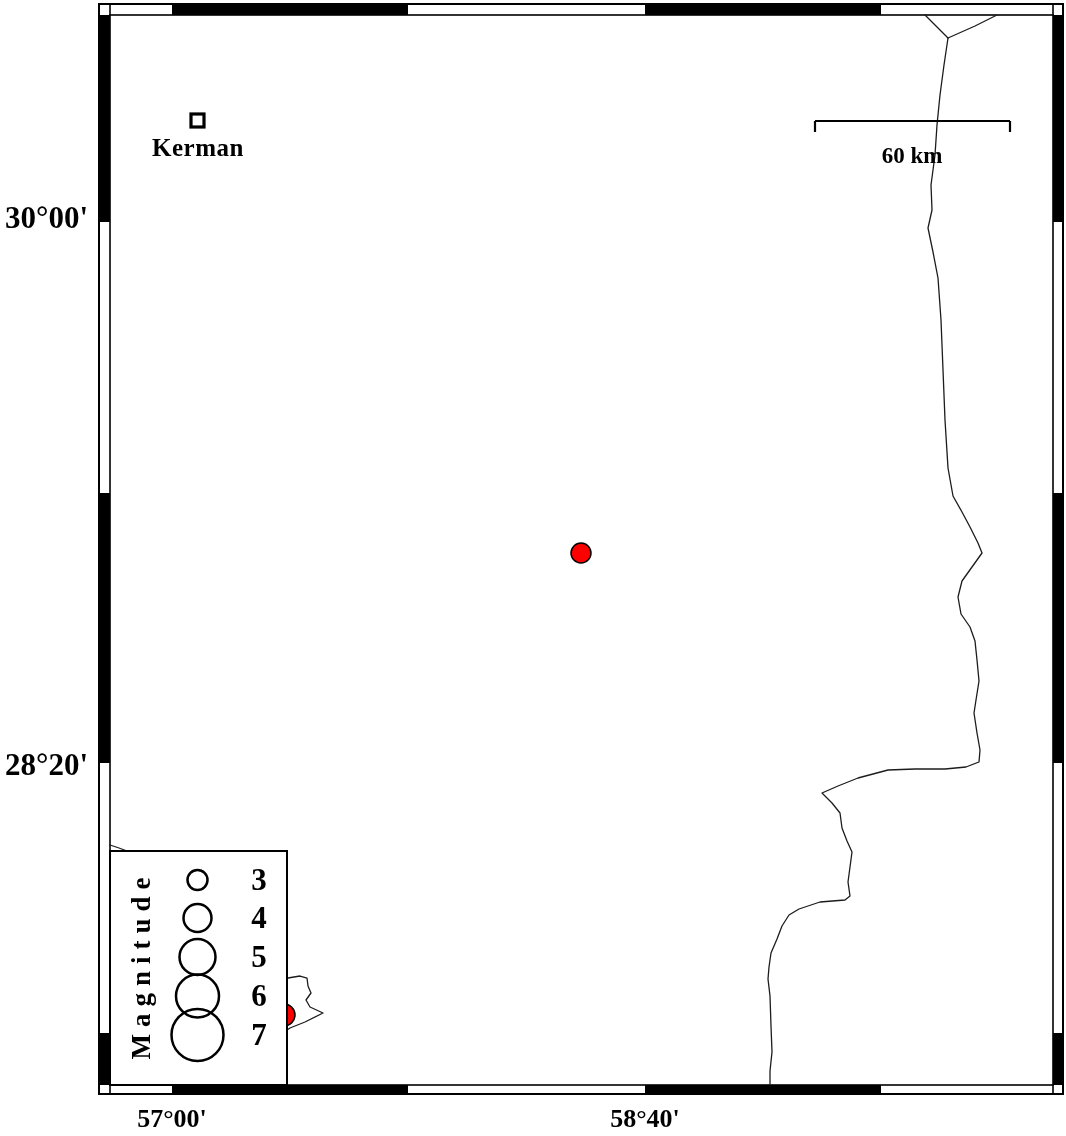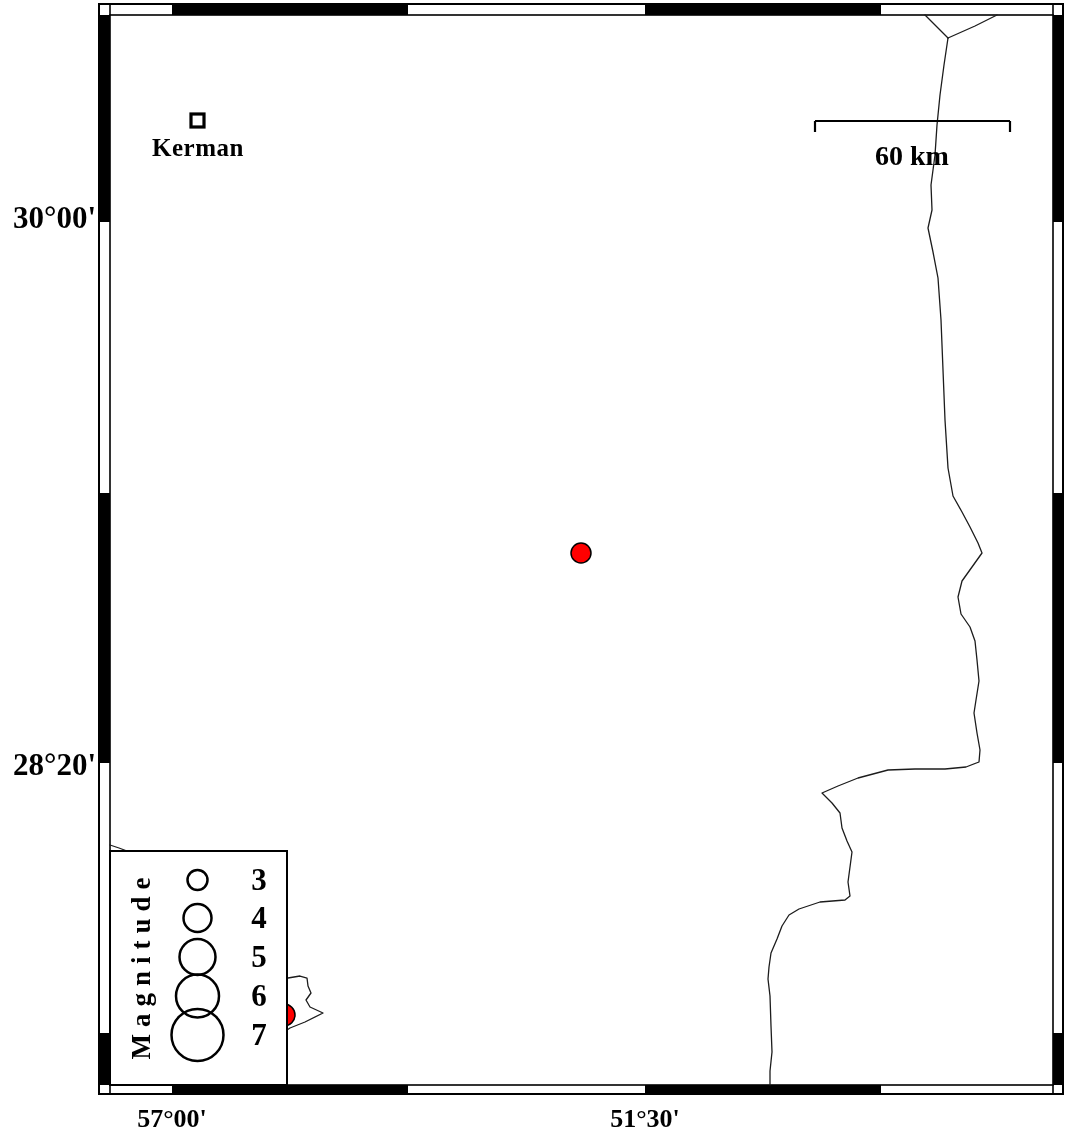--- a/index.html
+++ b/index.html
@@ -5,24 +5,24 @@
   html,body{margin:0;padding:0;background:#ffffff;}
   #stage{
     position:relative;
     width:1066px;height:1136px;
     background:#ffffff;
     font-family:"Liberation Serif","DejaVu Serif",serif;
     overflow:hidden;
   }
   #stage svg{position:absolute;left:0;top:0;}
   .lbl{position:absolute;font-weight:bold;color:#000;white-space:nowrap;}
-  .lat-label{left:8px;width:88px;text-align:right;font-size:31px;transform:translateY(-54%);}
+  .lat-label{left:0;width:88px;text-align:right;font-size:31px;transform:translateY(-54%);}
   .lon-label{font-size:26px;transform:translate(-50%,-50%);}
   .city-label{font-size:25px;transform:translate(-50%,-50%);letter-spacing:0.5px;}
-  .scale-label{font-size:28px;transform:translate(-50%,-50%);text-align:center;}
+  .scale-label{font-size:23px;transform:translate(-50%,-50%);text-align:center;}
   .legend-title{font-size:27px;letter-spacing:7px;transform:translate(-50%,-50%) rotate(-90deg);}
   .legend-num{font-size:31px;transform:translate(-50%,-50%);}
 </style>
 </head>
 <body>
 
 <div id="stage">
 
   <svg width="1066" height="1136" viewBox="0 0 1066 1136">
 
@@ -80,21 +80,21 @@
         <circle cx="197.5" cy="996" r="21.5"></circle>
         <circle cx="197.5" cy="1035" r="26"></circle>
       </g>
     </g>
   </svg>
 
   <div class="lbl lat-label" style="top:219px">30°00'</div>
   <div class="lbl lat-label" style="top:766px">28°20'</div>
 
   <div class="lbl lon-label" style="left:172px;top:1119px">57°00'</div>
-  <div class="lbl lon-label" style="left:645px;top:1119px">51°30'</div>
+  <div class="lbl lon-label" style="left:645px;top:1119px">58°40'</div>
 
   <div class="lbl city-label" style="left:198px;top:148px">Kerman</div>
 
   <div class="lbl scale-label" style="left:912px;top:156px">60 km</div>
 
   <div class="lbl legend-title" style="left:141px;top:965px">Magnitude</div>
   <div class="lbl legend-num" style="left:259px;top:880px">3</div>
   <div class="lbl legend-num" style="left:259px;top:918px">4</div>
   <div class="lbl legend-num" style="left:259px;top:957px">5</div>
   <div class="lbl legend-num" style="left:259px;top:996px">6</div>

